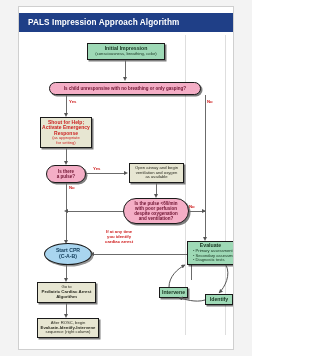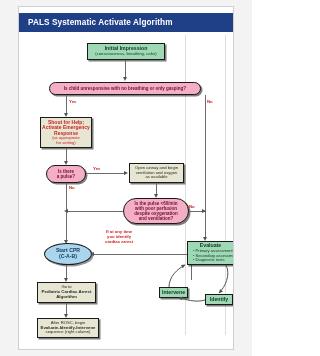--- a/index.html
+++ b/index.html
@@ -167,21 +167,21 @@
   }
   svg.cycle { position: absolute; overflow: visible; }
 </style>
 </head>
 <body>
 
 <div id="page">
   <div id="sheet">
 
     <div id="title-bar">
-      <div id="title-text">PALS Systematic Activate Algorithm</div>
+      <div id="title-text">PALS Impression Approach Algorithm</div>
     </div>
 
     <div class="col-sep" style="left:166px;"></div>
     <div class="col-sep" style="left:206px;"></div>
 
     <div class="node rect green" style="left:68px; top:36px; width:78px; height:17px;">
       <div class="ttl">Initial Impression</div>
       <div class="sub">(consciousness, breathing, color)</div>
     </div>
 

